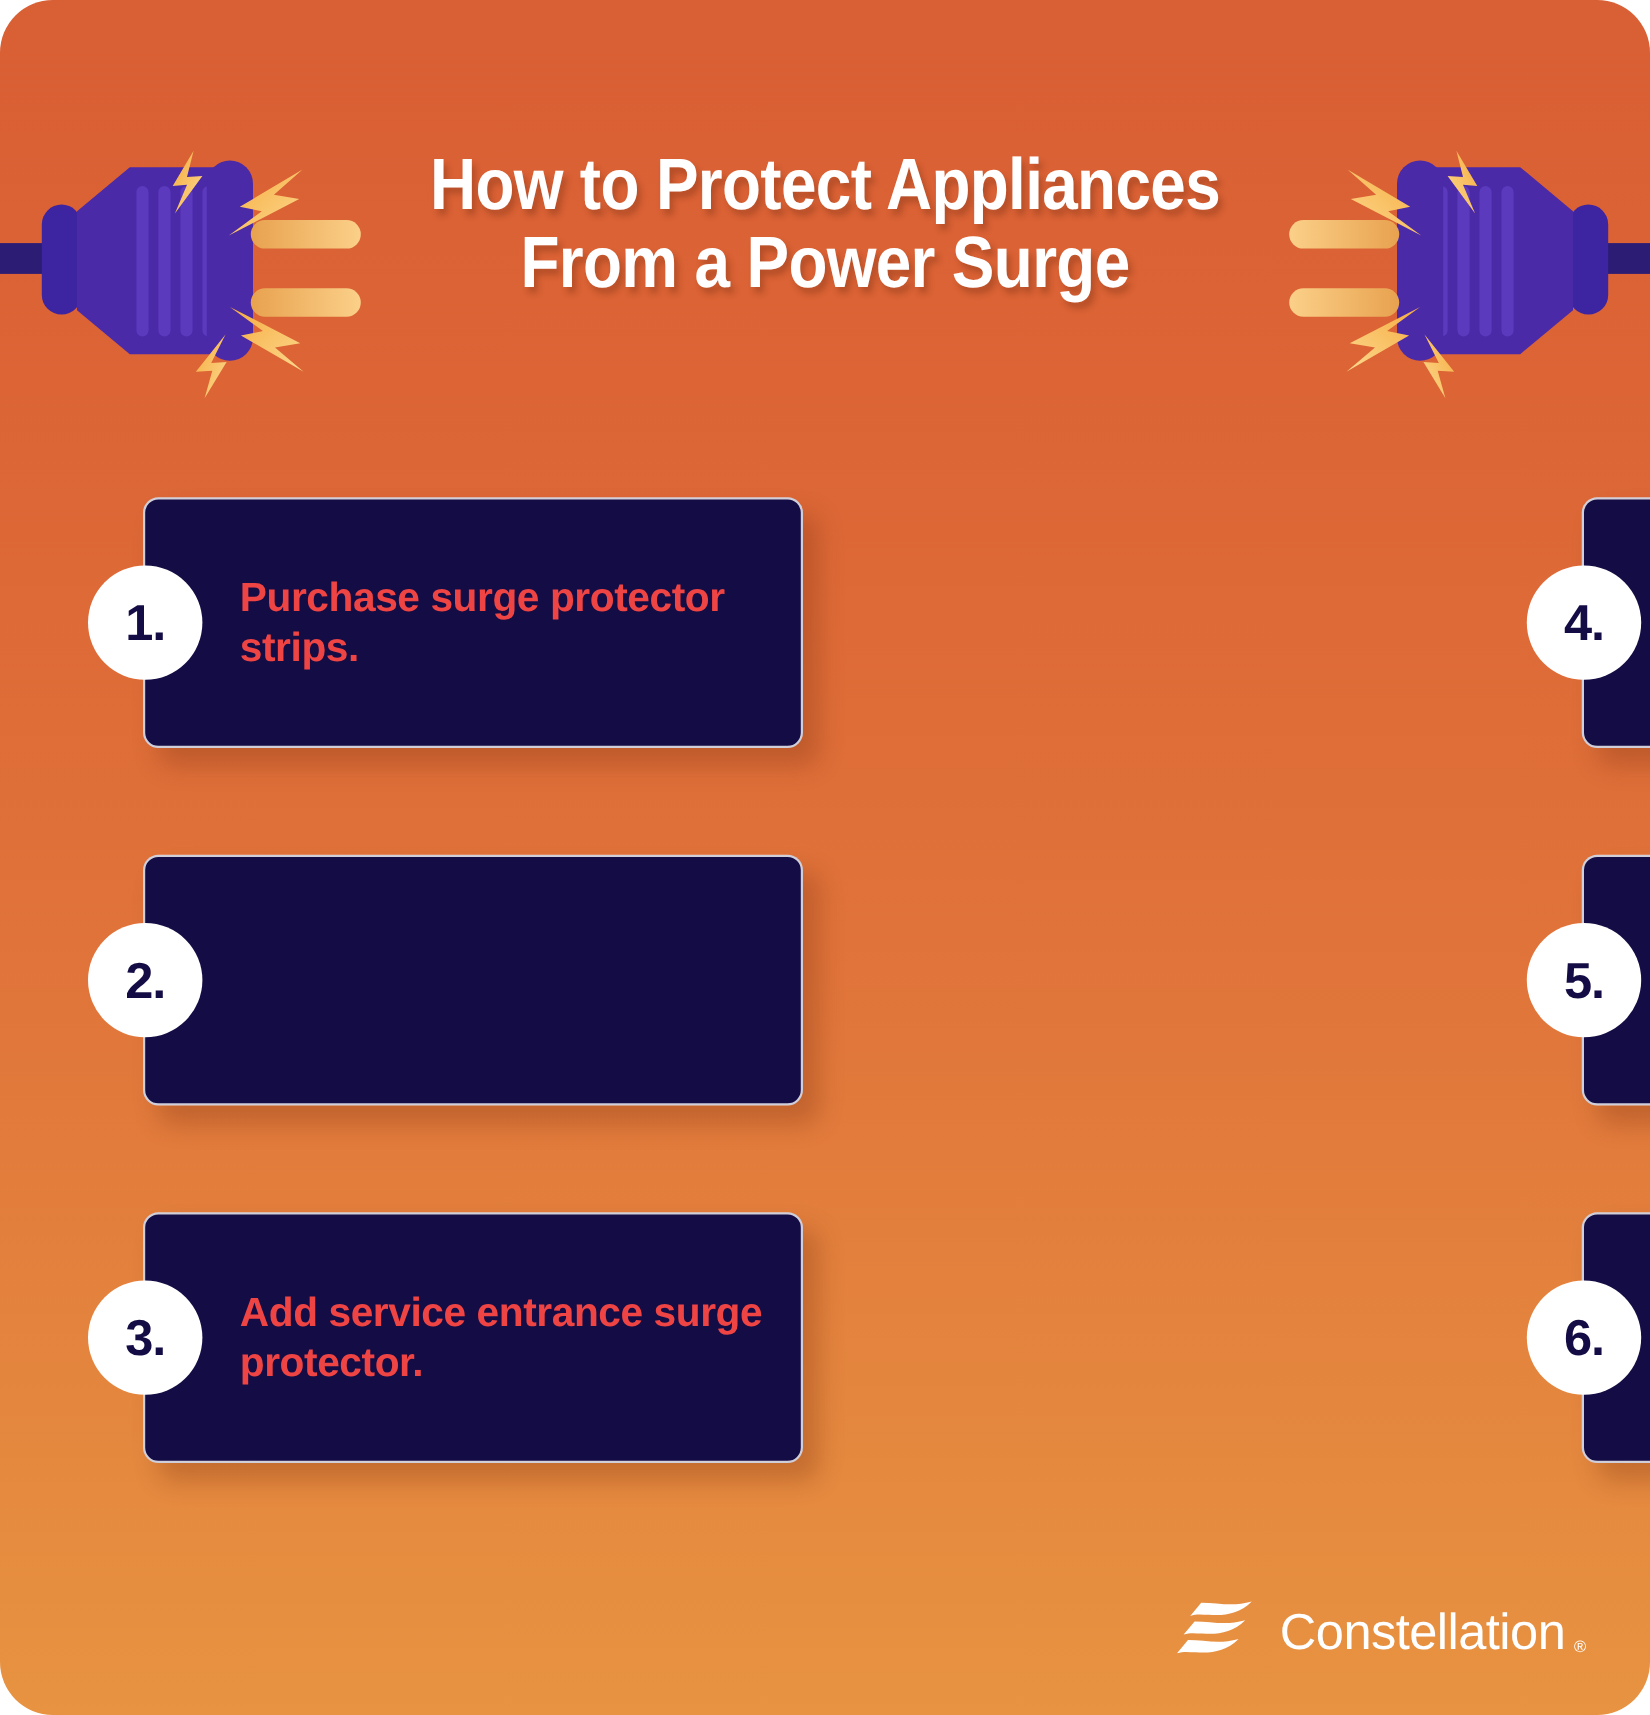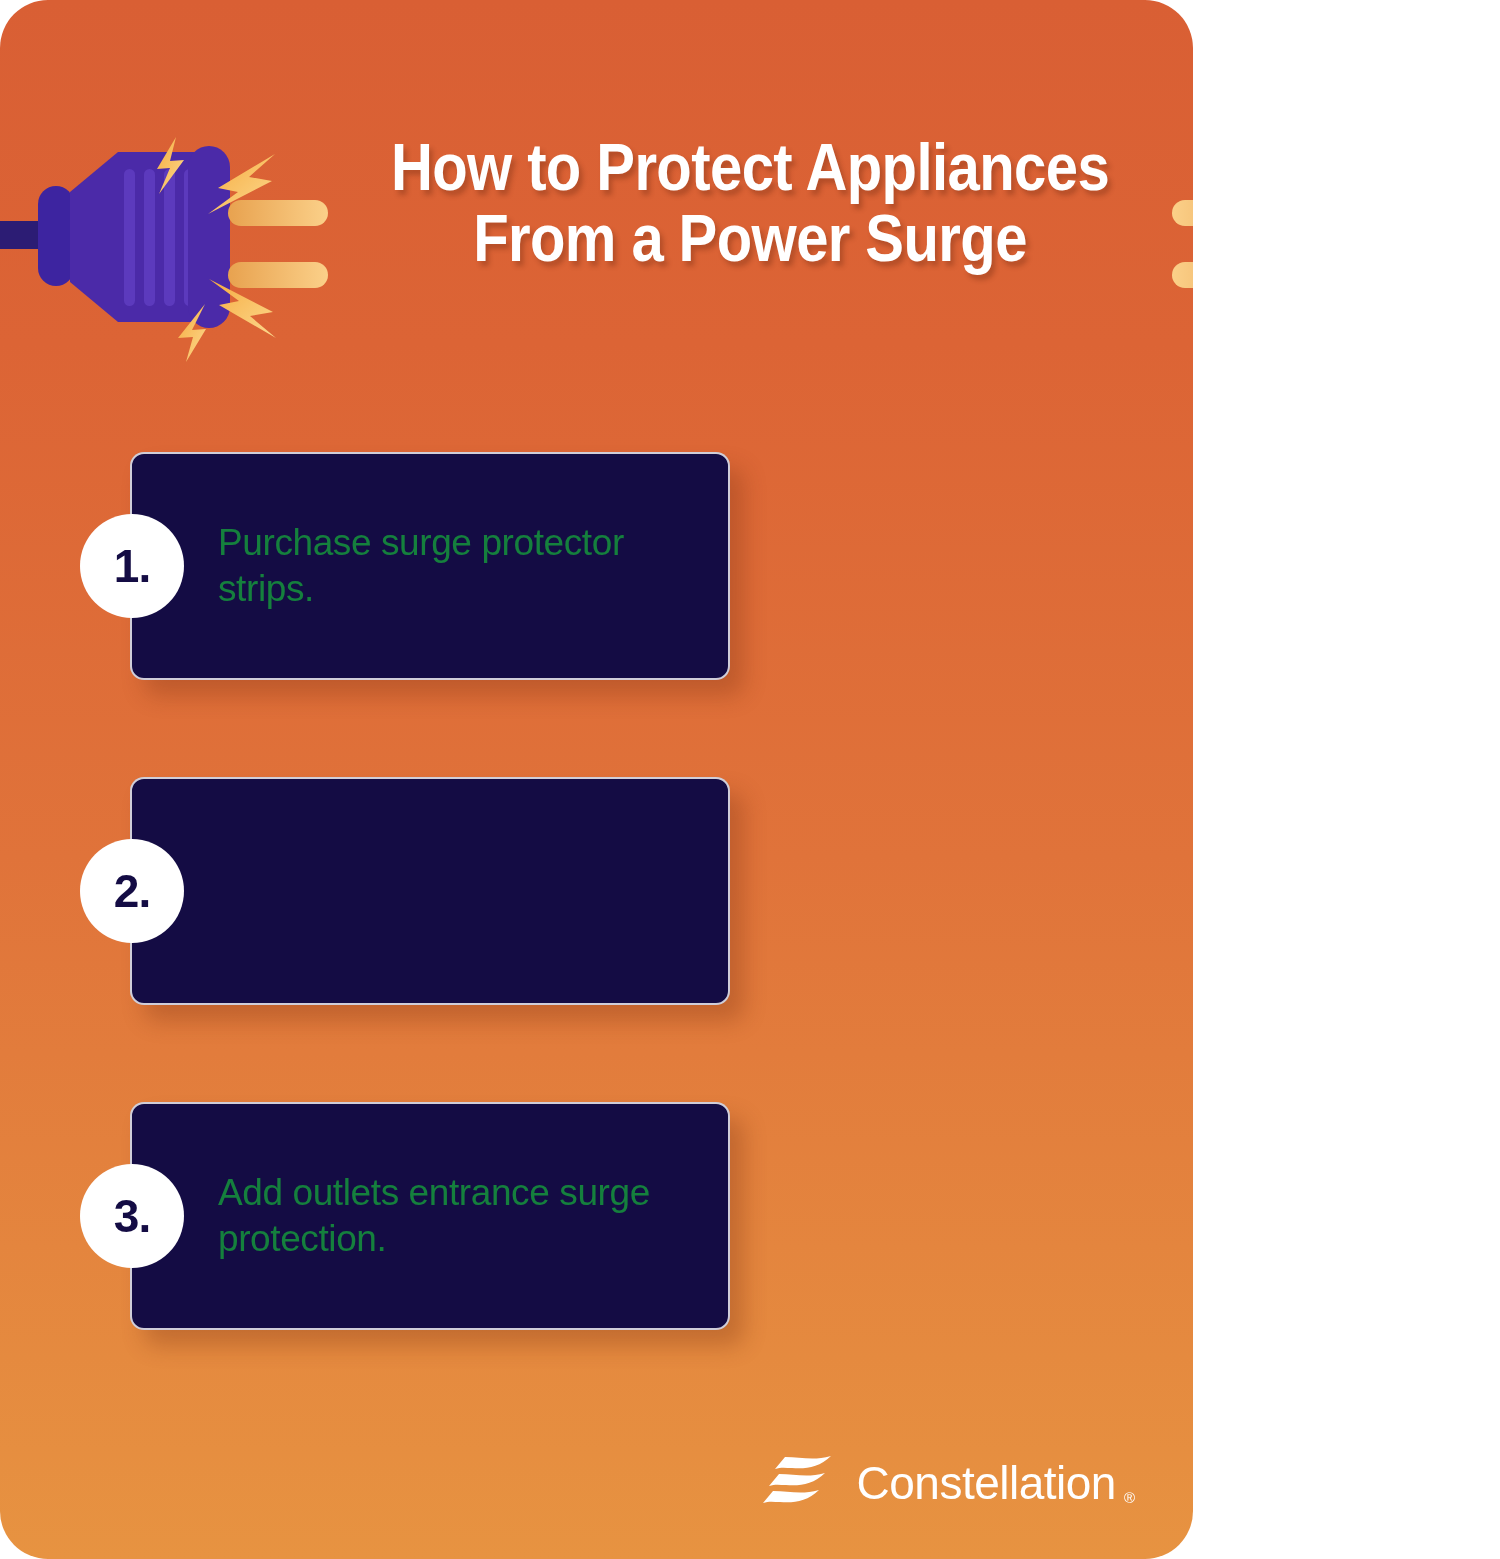--- a/index.html
+++ b/index.html
@@ -7,21 +7,21 @@
   html, body {
     width:1500px; height:1559px;
     background:#ffffff;
     font-family:"Liberation Sans", sans-serif;
     overflow:hidden;
   }
 
   
   #poster {
     position:relative;
-    width:1193px; height:1559px;
+    width:1500px; height:1559px;
     border-radius:48px;
     background:linear-gradient(180deg,
        #d95f34 0%,
        #dc6435 22%,
        #e0733a 55%,
        #e4853e 80%,
        #e79341 100%);
     overflow:hidden;
   }
 
@@ -101,23 +101,23 @@
     font-size:46px;
     letter-spacing:-1px;
     z-index:3;
   }
 
   .card-text {
     position:absolute;
     left:86px; top:50%;
     transform:translateY(-50%);
     width:500px;
-    color:#15803d;
-    font-family:"Liberation Sans", sans-serif;
-    font-weight:normal;
+    color:#ef4444;
+    font-family:"Liberation Sans", sans-serif;
+    font-weight:bold;
     font-size:37px;
     line-height:1.24;
     letter-spacing:-0.4px;
   }
 
   
   #footer-logo {
     position:absolute;
     right:58px; bottom:48px;
     display:flex;
@@ -248,21 +248,21 @@
           <div class="badge">5.</div>
 
         </div>
       </div>
     </div>
 
     <div class="grid-row">
       <div class="cell left">
         <div class="card">
           <div class="badge">3.</div>
-          <div class="card-text">Add outlets entrance surge protection.</div>
+          <div class="card-text">Add service entrance surge protector.</div>
         </div>
       </div>
       <div class="cell right">
         <div class="card">
           <div class="badge">6.</div>
 
         </div>
       </div>
     </div>
 

